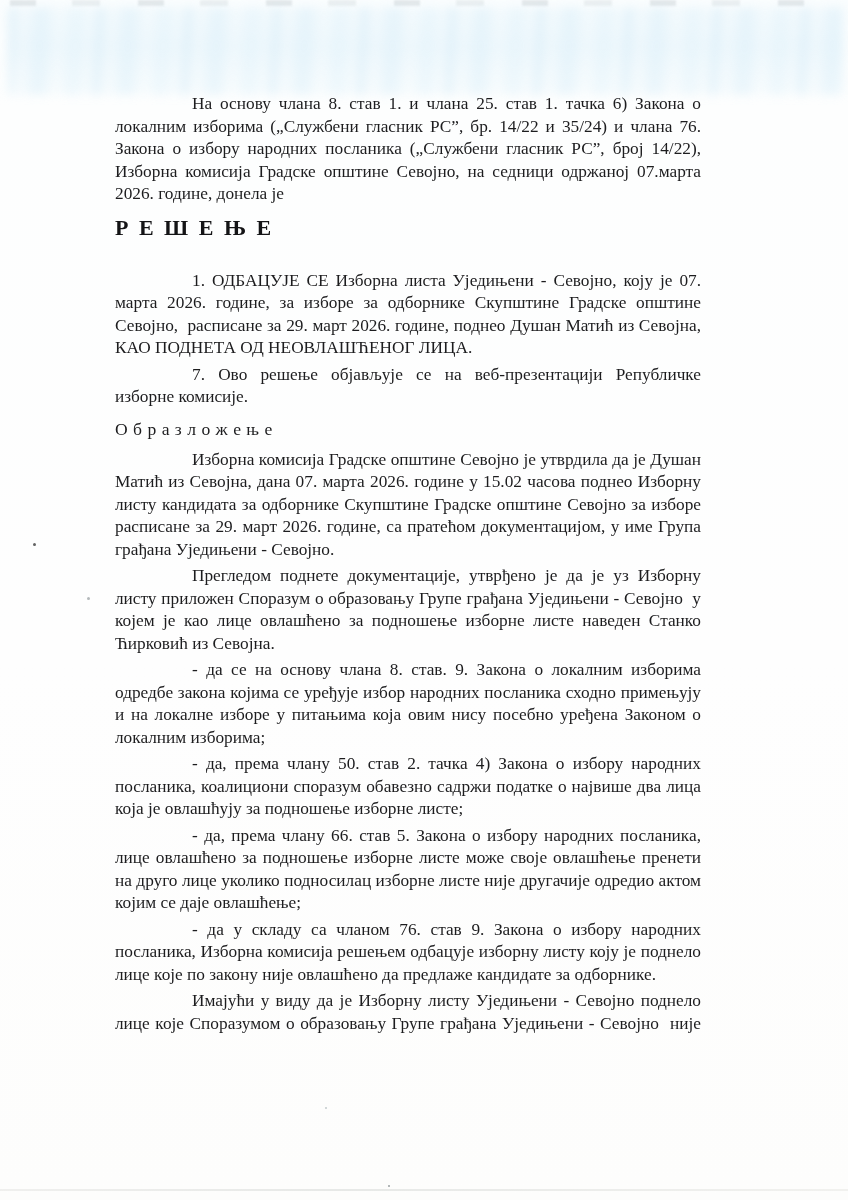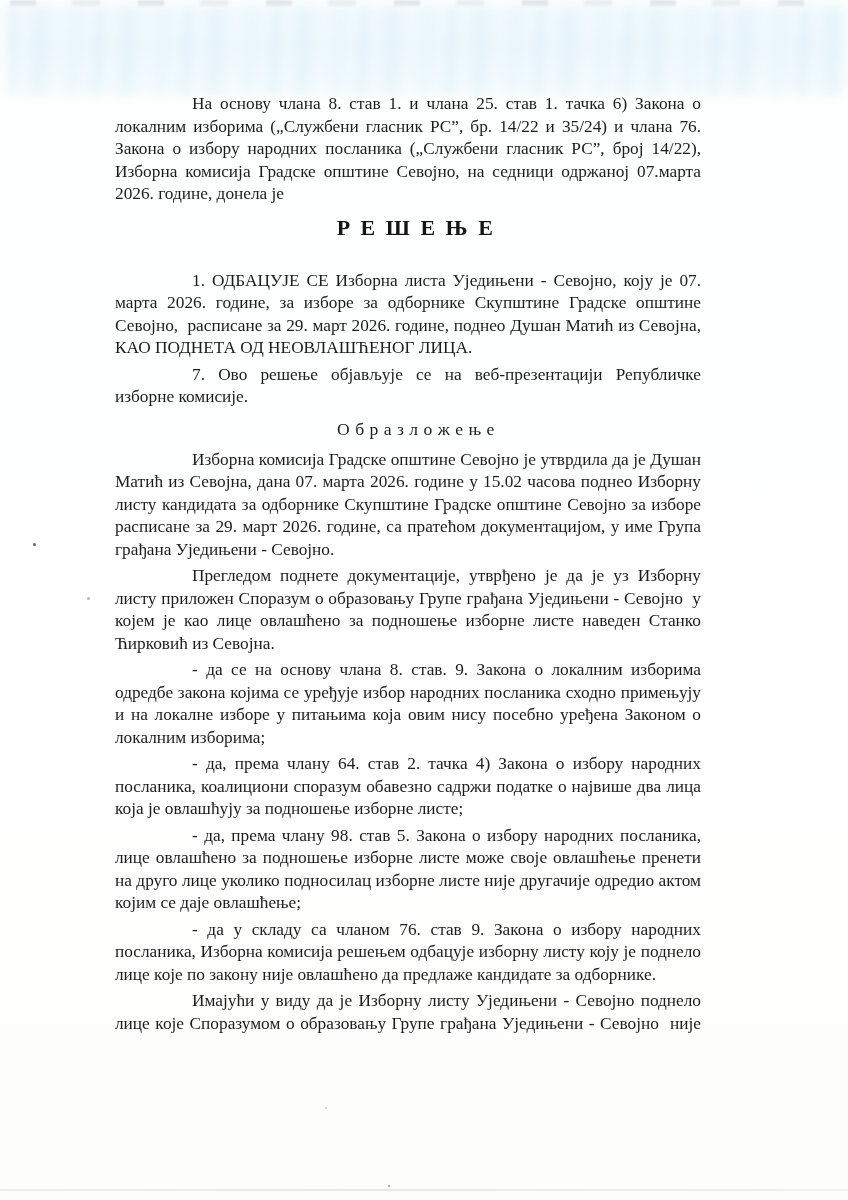--- a/index.html
+++ b/index.html
@@ -63,31 +63,31 @@
   }
   .para {
     margin: 0 16px 4px 0;
     text-indent: 77px;
   }
   .doc-title {
     font-weight: 700;
     font-size: 22px;
     line-height: 24px;
     letter-spacing: 2.5px;
-    text-align: center;
+    text-align: left;
     text-indent: 0;
     color: #141416;
     margin: 10px 0 30px 0;
   }
   .section-heading {
     font-weight: 400;
     font-size: 17.6px;
     line-height: 24px;
     letter-spacing: 0.5px;
-    text-align: center;
+    text-align: left;
     text-indent: 0;
     color: #1d1d1f;
     margin: 8px 0 8px 0;
   }
   .closing {
     text-align-last: justify;
   }
   .speck {
     position: absolute;
     border-radius: 50%;
@@ -122,23 +122,23 @@
 
     <h2 class="section-heading">О б р а з л о ж е њ е</h2>
 
     <p class="para">Изборна комисија Градске општине Севојно је утврдила да је Душан Матић из Севојна, дана 07. марта 2026. године у 15.02 часова поднео Изборну листу кандидата за одборнике Скупштине Градске општине Севојно за изборе расписане за 29. март 2026. године, са пратећом документацијом, у име Група грађана Уједињени - Севојно.</p>
 
     <p class="para">Прегледом поднете документације, утврђено је да је уз Изборну листу приложен Споразум о образовању Групе грађана Уједињени - Севојно&nbsp; у којем је као лице овлашћено за подношење изборне листе наведен Станко Ћирковић из Севојна.</p>
 
 
     <p class="para">- да се на основу члана 8. став. 9. Закона о локалним изборима одредбе закона којима се уређује избор народних посланика сходно примењују и на локалне изборе у питањима која овим нису посебно уређена Законом о локалним изборима;</p>
 
-    <p class="para">- да, према члану 64. став 2. тачка 4) Закона о избору народних посланика, коалициони споразум обавезно садржи податке о највише два лица која је овлашћују за подношење изборне листе;</p>
+    <p class="para">- да, према члану 50. став 2. тачка 4) Закона о избору народних посланика, коалициони споразум обавезно садржи податке о највише два лица која је овлашћују за подношење изборне листе;</p>
 
-    <p class="para">- да, према члану 98. став 5. Закона о избору народних посланика, лице овлашћено за подношење изборне листе може своје овлашћење пренети на друго лице уколико подносилац изборне листе није другачије одредио актом којим се даје овлашћење;</p>
+    <p class="para">- да, према члану 66. став 5. Закона о избору народних посланика, лице овлашћено за подношење изборне листе може своје овлашћење пренети на друго лице уколико подносилац изборне листе није другачије одредио актом којим се даје овлашћење;</p>
 
 
     <p class="para">- да у складу са чланом 76. став 9. Закона о избору народних посланика, Изборна комисија решењем одбацује изборну листу коју је поднело лице које по закону није овлашћено да предлаже кандидате за одборнике.</p>
 
     <p class="para closing">Имајући у виду да је Изборну листу Уједињени - Севојно поднело лице које Споразумом о образовању Групе грађана Уједињени - Севојно&nbsp; није</p>
   </main>
 
   <span class="speck s1"></span>
   <span class="speck s2"></span>
   <span class="speck s3"></span>

